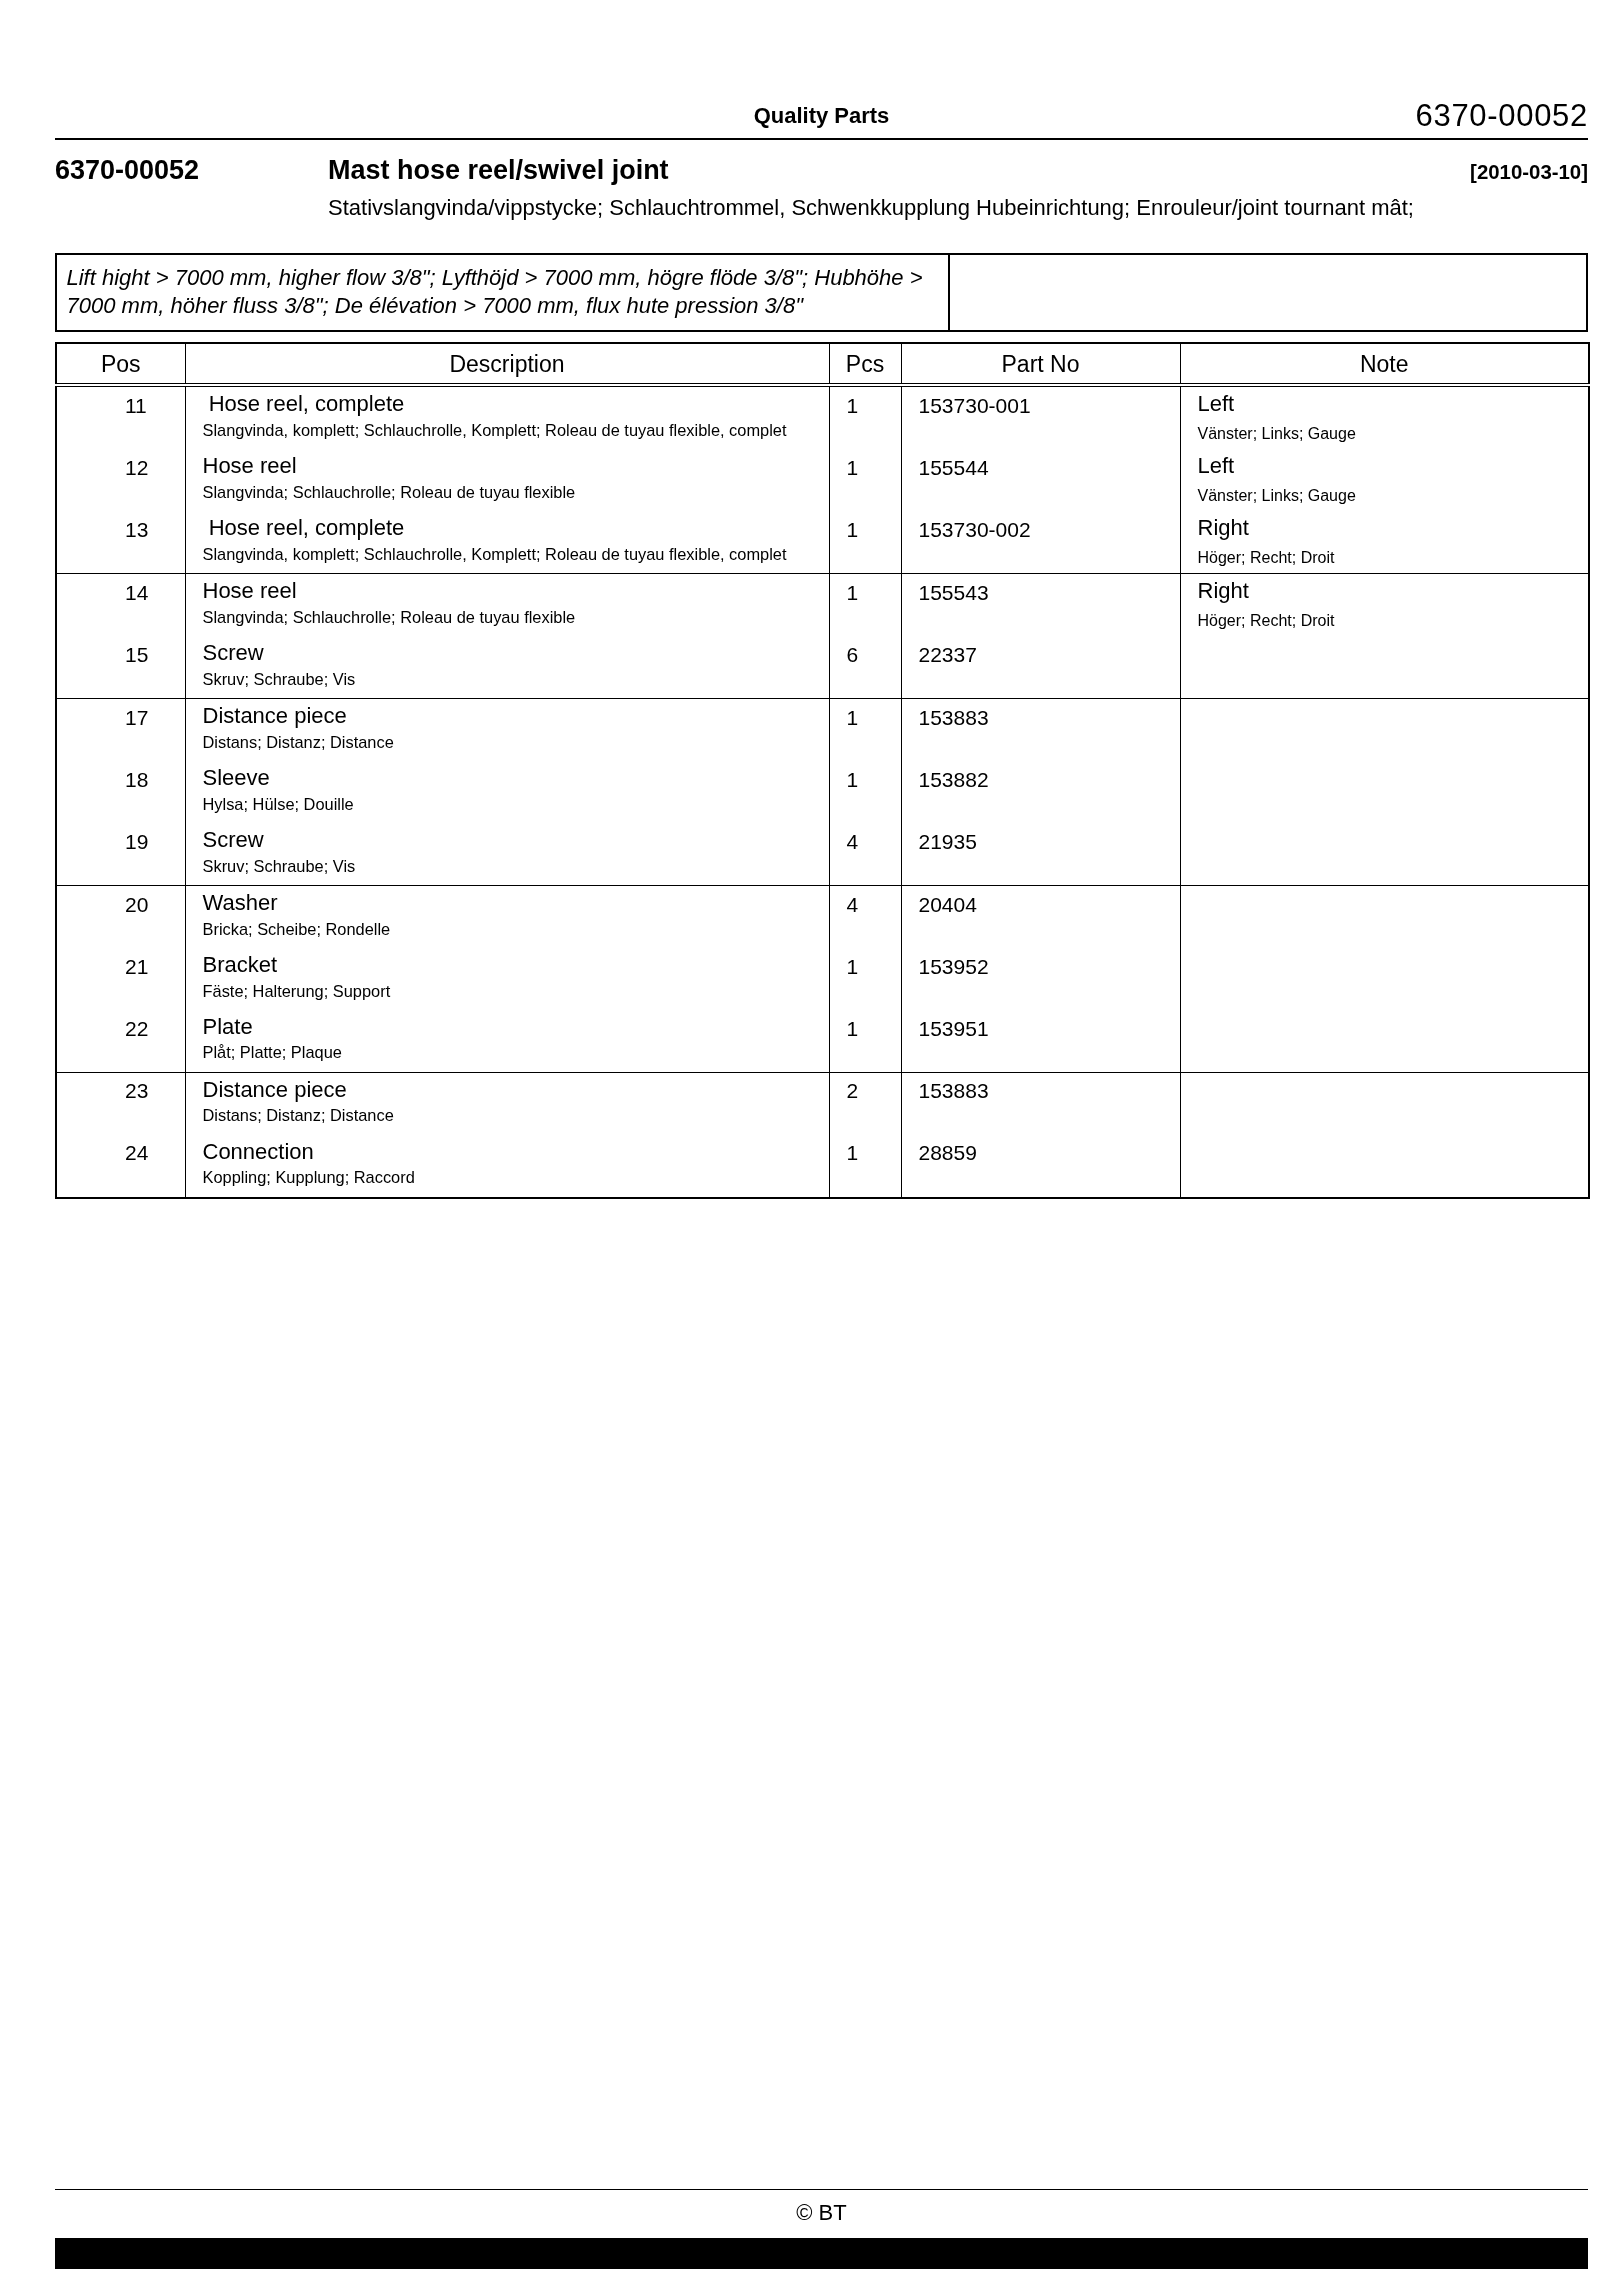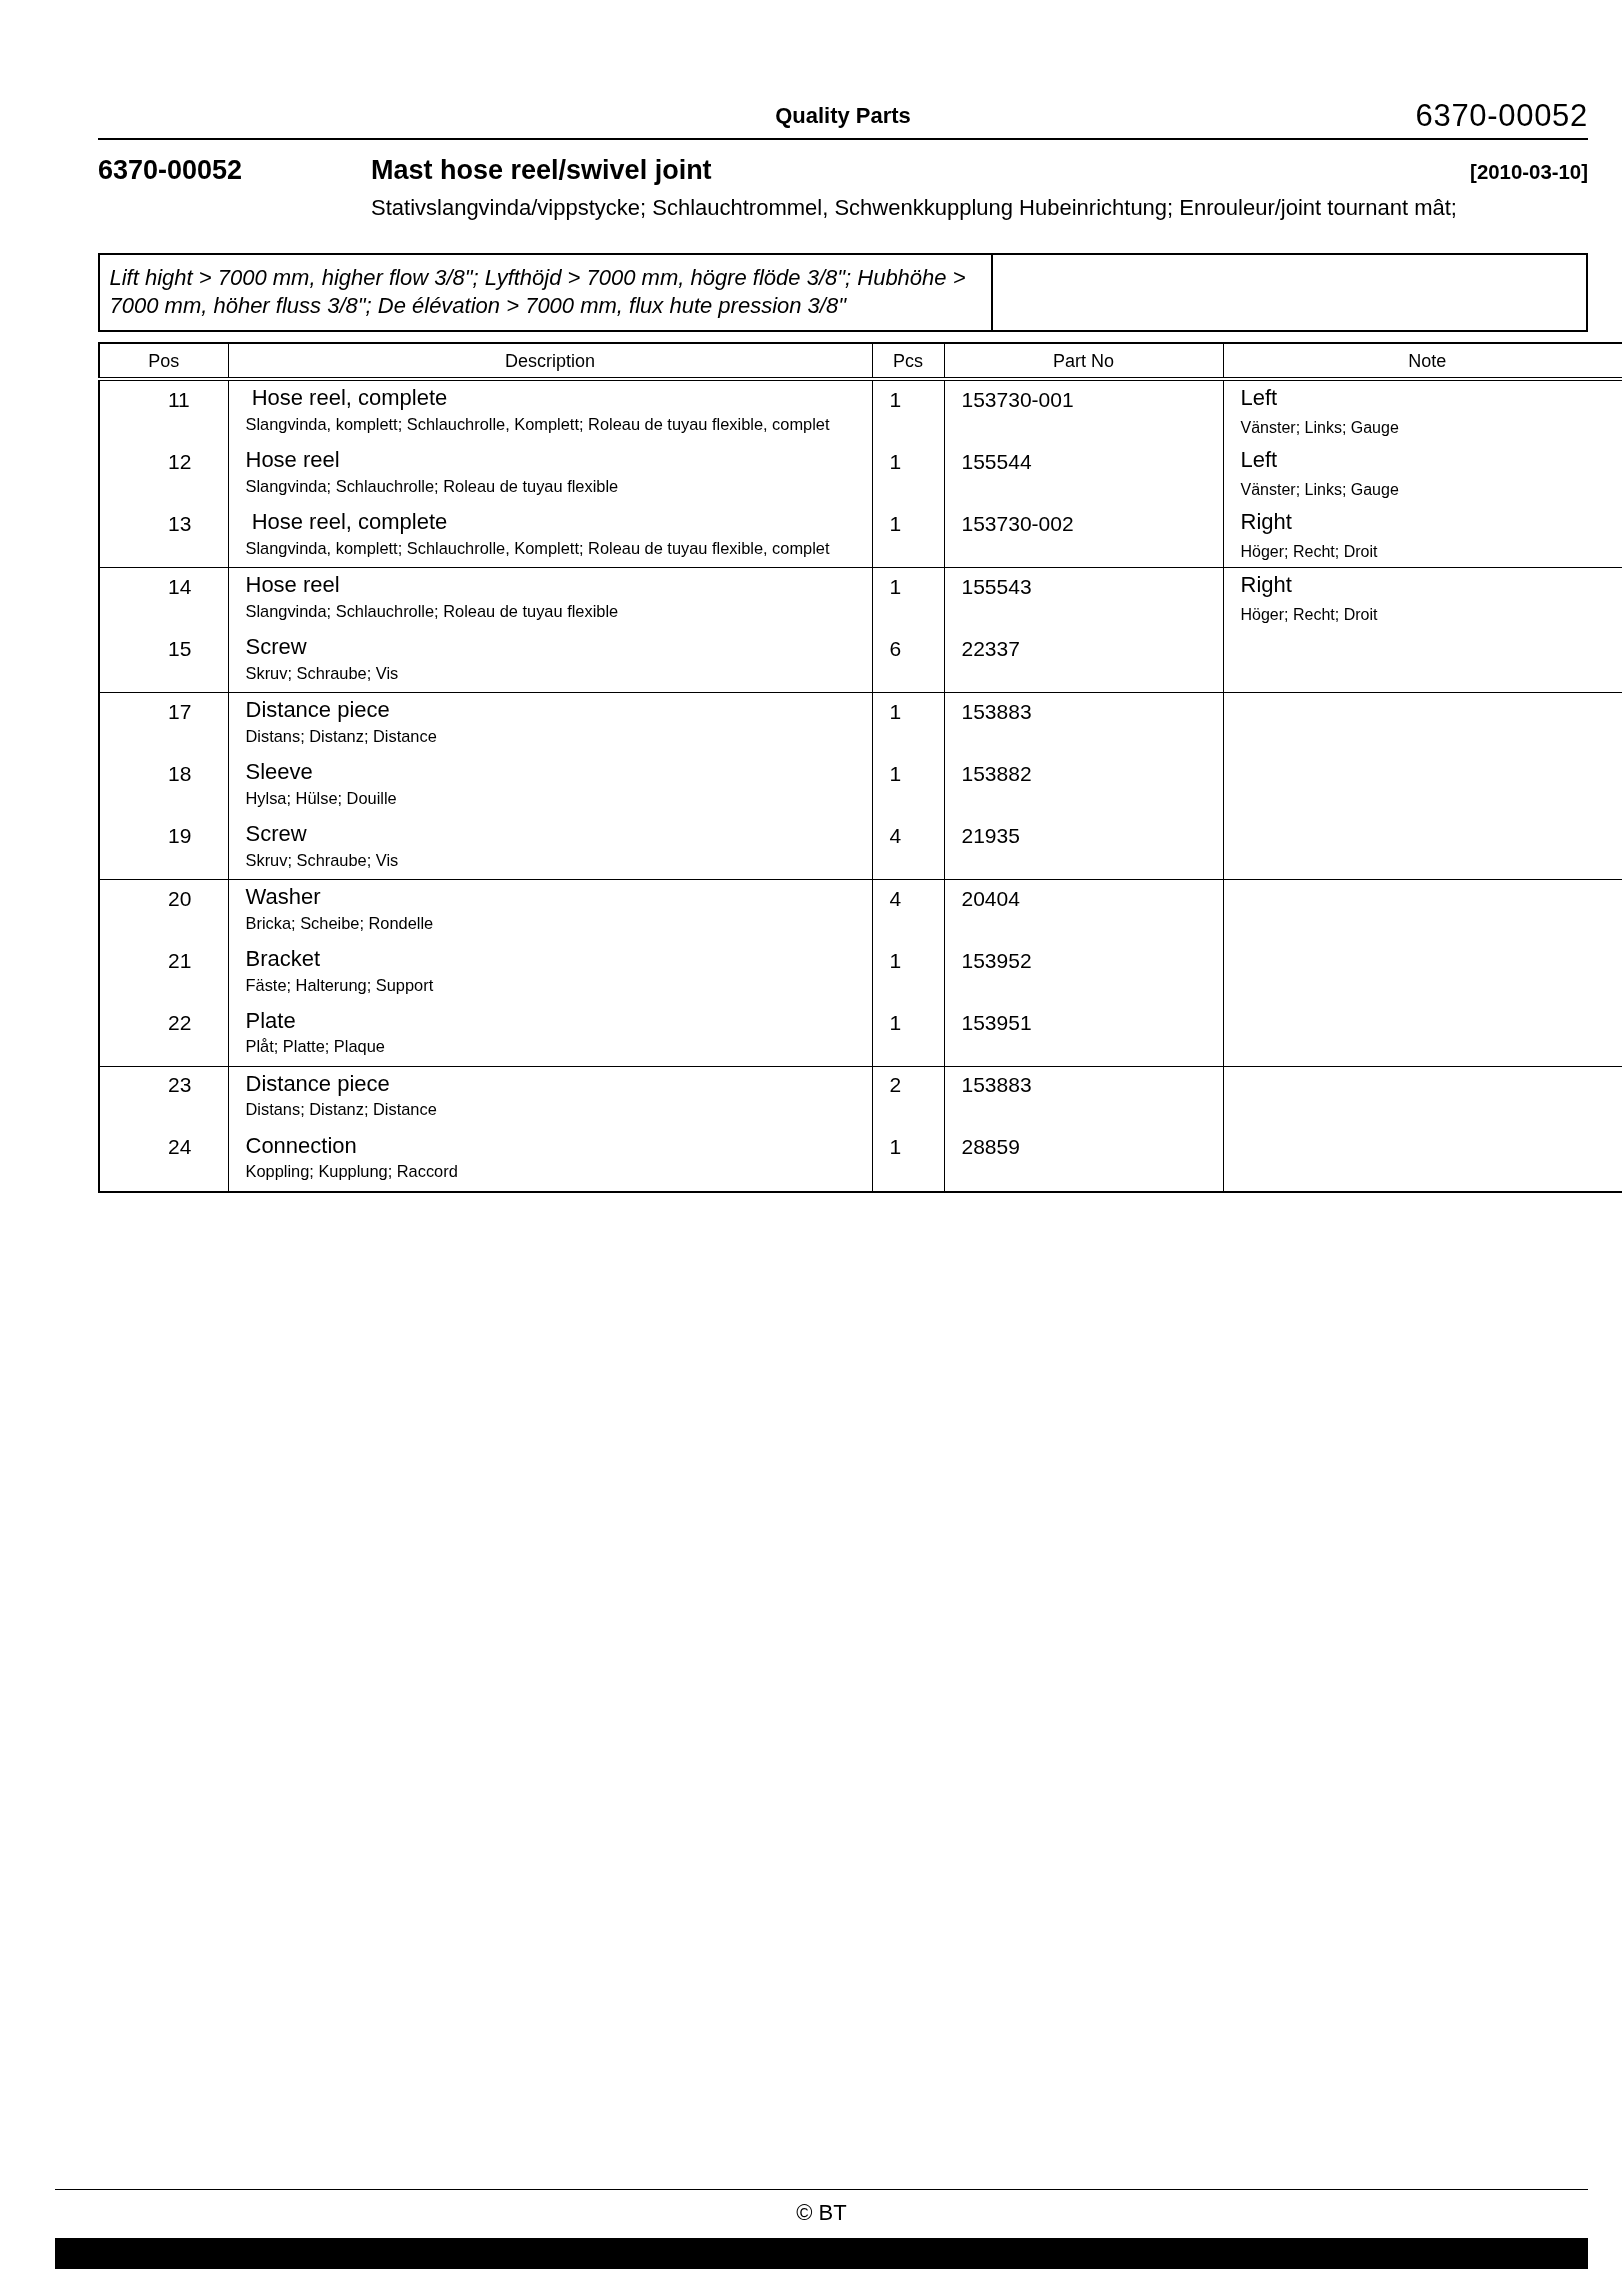--- a/index.html
+++ b/index.html
@@ -6,21 +6,20 @@
   html, body { margin: 0; padding: 0; }
   body { background: #ffffff; }
   .page {
     position: relative;
     width: 1622px;
     height: 2295px;
     background: #ffffff;
     color: #000000;
     font-family: "Liberation Sans", sans-serif;
     overflow: hidden;
-    padding-left: 43px;
   }
   .content { padding: 0 34px 0 55px; }
 
   
   .doc-header { position: relative; height: 134px; }
   .qp {
     position: absolute; left: 0; right: 0; bottom: 5.5px;
     text-align: center; font-weight: bold; font-size: 22px;
   }
   .docnum-large {
@@ -50,21 +49,21 @@
 
   
   .parts-table {
     margin-top: 9.5px;
     border-collapse: collapse;
     width: 1534px;
     table-layout: fixed;
     border: 2px solid #000;
   }
   .parts-table th {
-    font-weight: normal; font-size: 18px;
+    font-weight: normal; font-size: 23px;
     padding: 6.8px 0 5.5px 0; 
     border-left: 1.4px solid #000;
     border-bottom: 4.1px double #000;
   }
   .parts-table th:first-child { border-left: none; }
   .parts-table td { border-left: 1.4px solid #000; vertical-align: top; }
   .parts-table td:first-child { border-left: none; }
   tr.group-start td { border-top: 1.4px solid #000; }
 
   td.col-pos { padding: 6.8px 0 0 68px; font-size: 21px; }

